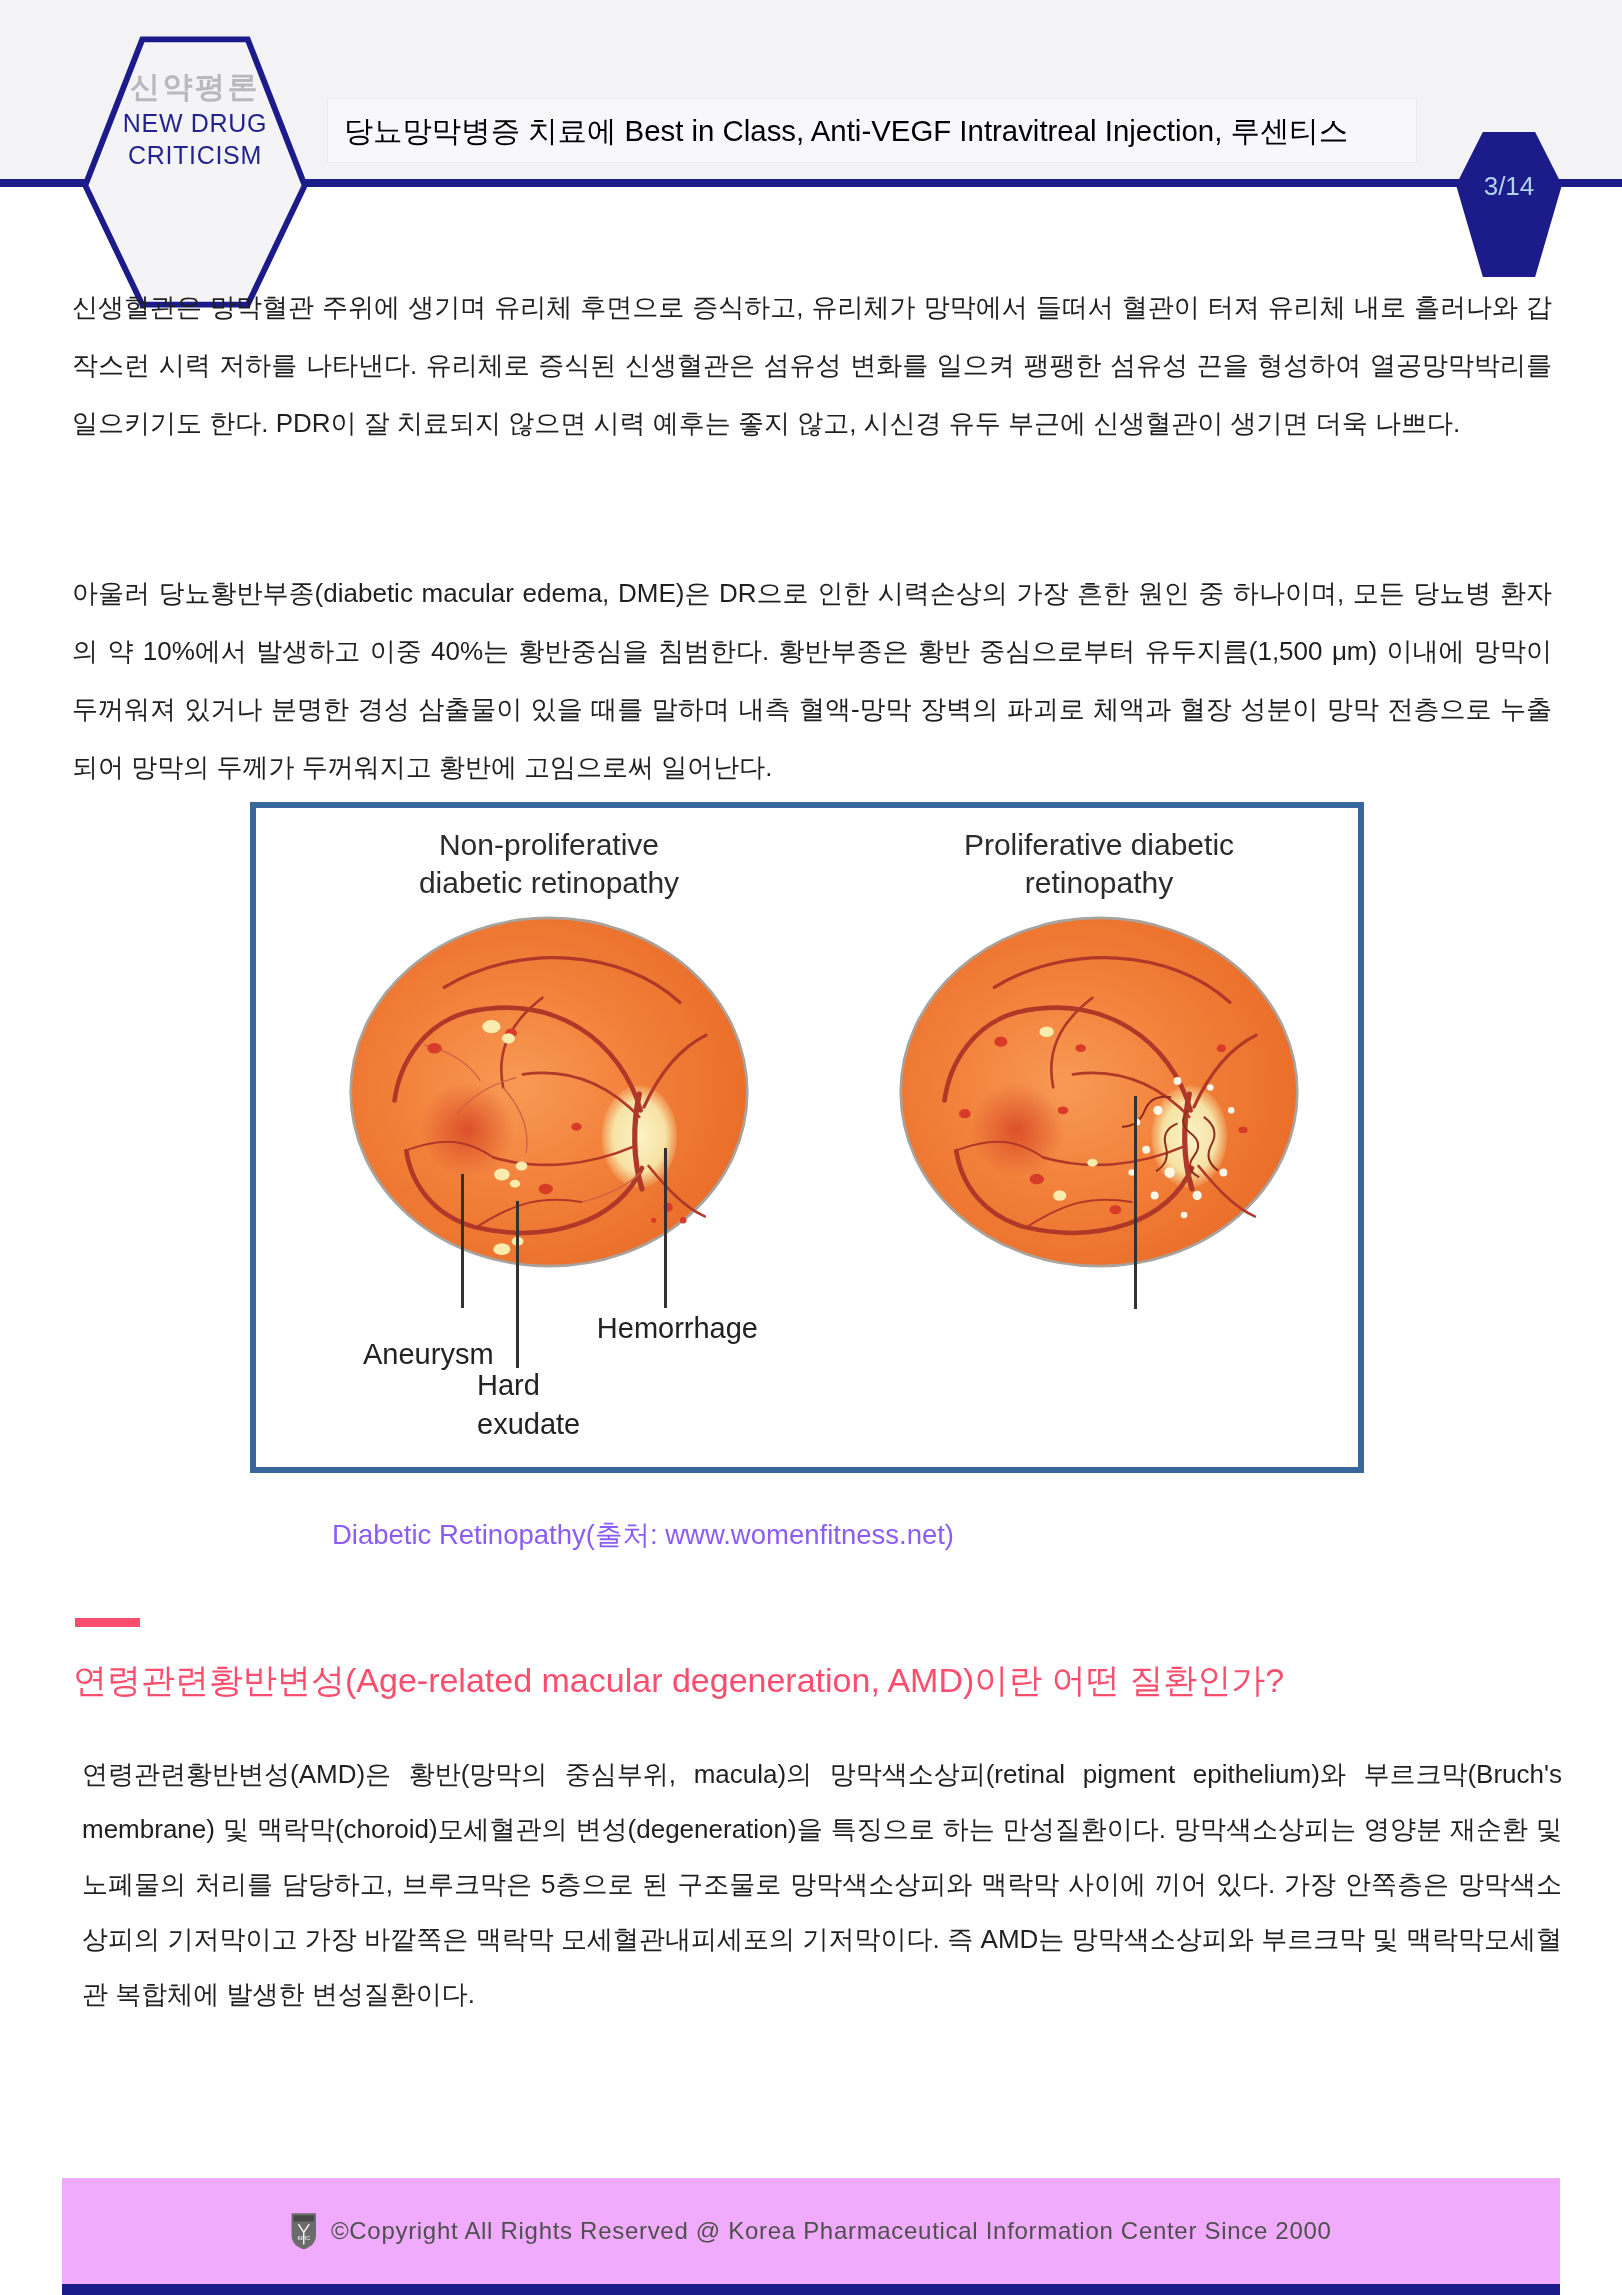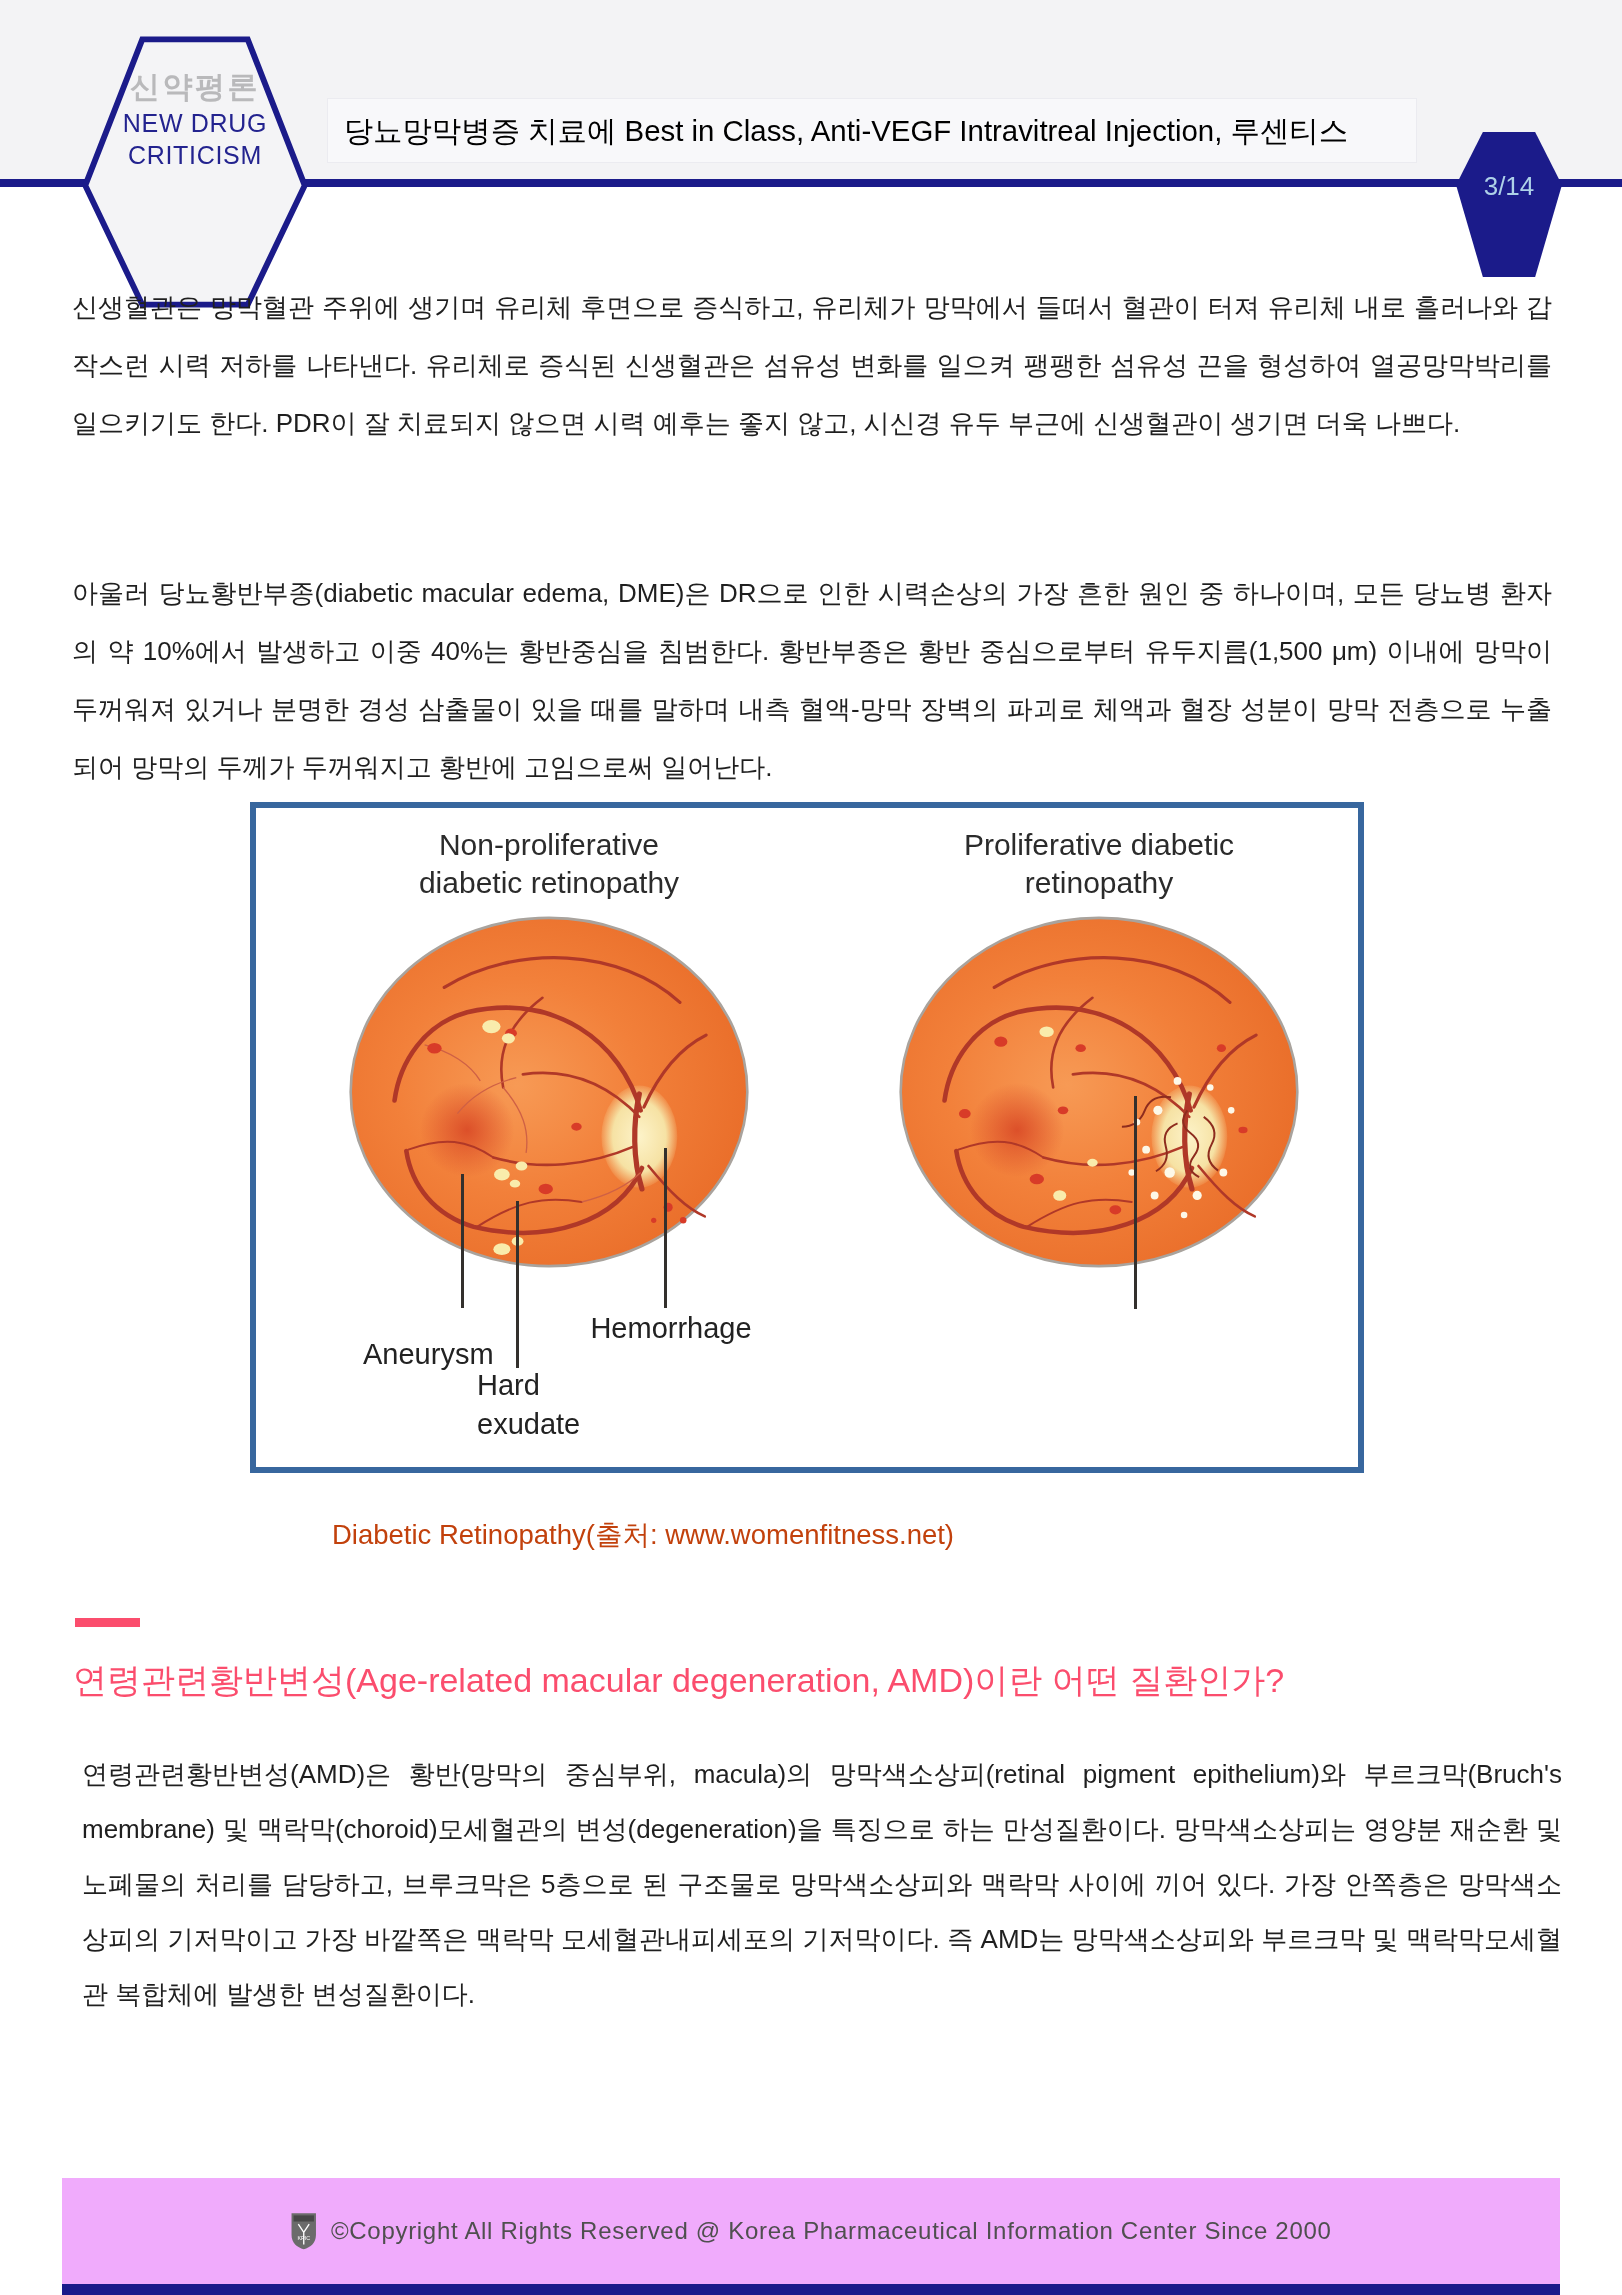--- a/index.html
+++ b/index.html
@@ -36,24 +36,24 @@
   .retina{position:absolute;top:106px;width:406px;height:360px;}
   .retina-left{left:90px;}
   .retina-right{left:640px;}
   .leader{position:absolute;width:2.6px;background:#33302d;}
   .lead-aneurysm{left:205px;top:366px;height:134px;}
   .lead-hard{left:260px;top:393px;height:167px;}
   .lead-hemorrhage{left:408px;top:340px;height:160px;}
   .lead-growth{left:878px;top:288px;height:213px;}
   .fig-label{position:absolute;font-size:29px;line-height:39px;color:#222;}
   .lab-aneurysm{left:107px;top:527px;width:190px;text-align:left;}
-  .lab-hemorrhage{left:317px;top:501px;width:196px;text-align:center;}
+  .lab-hemorrhage{left:306px;top:501px;width:196px;text-align:right;}
   .lab-hard{left:221px;top:558px;width:137px;text-align:left;}
   .lab-growth{left:717px;top:501px;width:327px;text-align:left;}
-  .caption{left:0;top:1517px;width:1286px;text-align:center;font-size:27.5px;color:#c2410c;}
+  .caption{left:0;top:1517px;width:1286px;text-align:center;font-size:27.5px;color:#8b5cf6;}
 
   
   .pink-dash{left:75px;top:1618px;width:65px;height:9.2px;background:#fb4d6d;}
   .amd-heading{left:73px;top:1631px;width:1230px;font-size:34px;line-height:43px;
                color:#fb4d6d;font-weight:400;}
 
   
   .footer-bar{left:62px;top:2178px;width:1498px;height:106px;background:#f0abfc;}
   .footer-inner{position:absolute;left:0;top:0;width:100%;height:100%;
                 display:flex;align-items:center;justify-content:center;gap:13px;}

